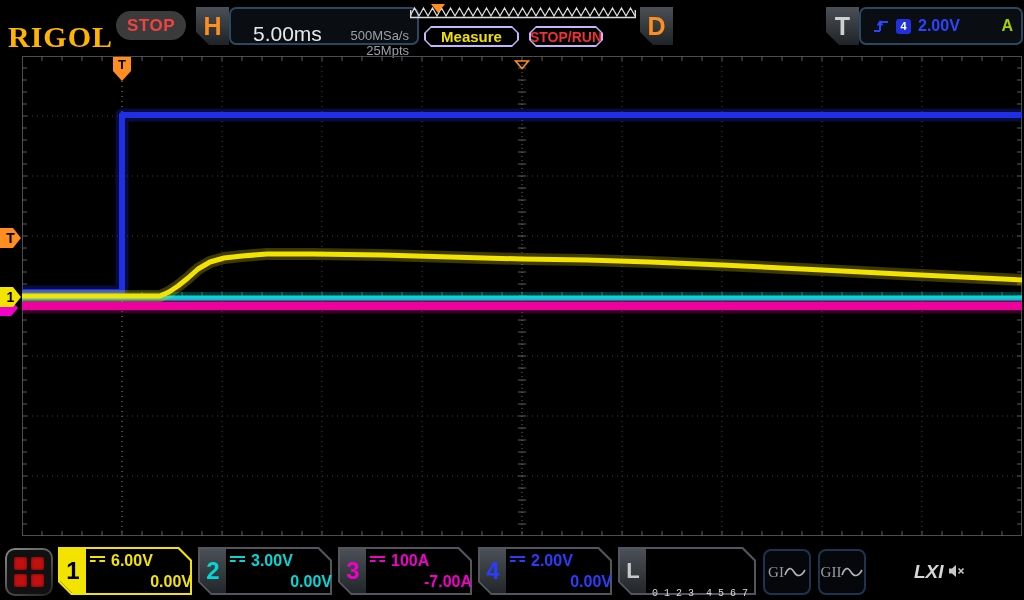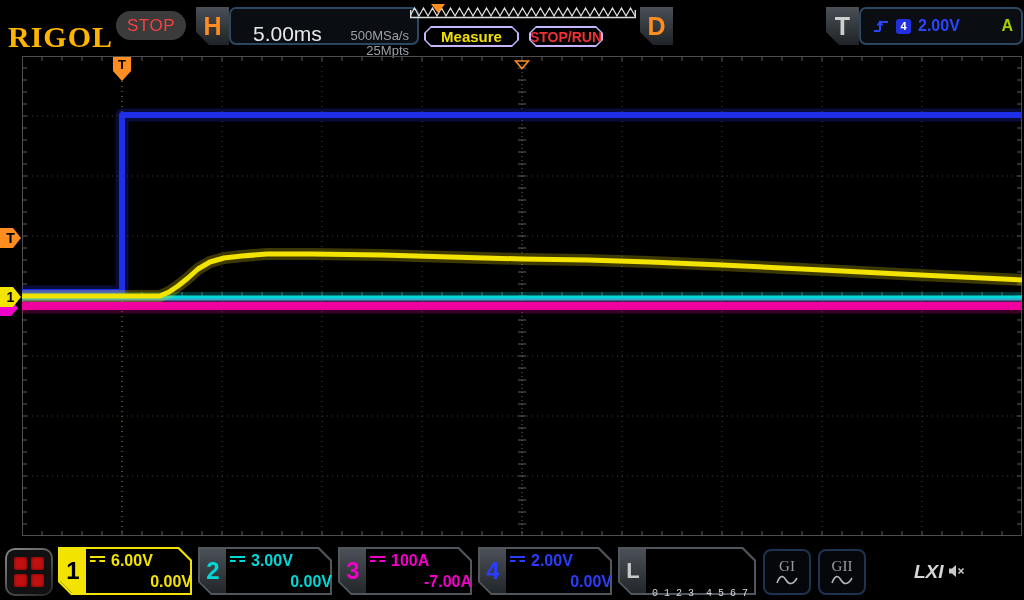--- a/index.html
+++ b/index.html
@@ -4,21 +4,21 @@
 <style>
   html,body{margin:0;padding:0;background:#000;}
   #screen{position:relative;width:1024px;height:600px;background:#000;overflow:hidden;
           font-family:"Liberation Sans",sans-serif;}
   .abs{position:absolute;}
 
   
   [data-name="rigol-logo"]{left:8px;top:20px;font-family:"Liberation Serif",serif;font-weight:bold;
       font-size:30px;color:#ffb400;letter-spacing:1px;}
   [data-name="run-state-badge"]{left:116px;top:11px;width:70px;height:29px;background:#3b3b3b;
-      border-radius:15px;color:#f34242;font-weight:normal;font-size:17px;
+      border-radius:15px;color:#f34242;font-weight:bold;font-size:17px;
       display:flex;align-items:center;justify-content:center;letter-spacing:.5px;}
 
   .tool-group{top:7px;height:38px;display:flex;align-items:stretch;}
   .tool-tab{width:33px;background:linear-gradient(#4a5056,#1f2327);
       clip-path:polygon(0 0,100% 0,100% 100%,13px 100%,0 calc(100% - 13px));
       display:flex;align-items:center;justify-content:center;
       font-weight:bold;font-size:25px;}
   .tab-orange{color:#ff8d1f;} .tab-silver{color:#cfcfcf;}
   .vbox{background:#0a0e13;border:2px solid #2c4762;border-radius:7px;box-sizing:border-box;
       display:flex;align-items:center;}
@@ -90,21 +90,21 @@
   [data-name="channel-indicator-1"]{left:58px;}
   [data-name="channel-indicator-2"]{left:198px;}
   [data-name="channel-indicator-3"]{left:338px;}
   [data-name="channel-indicator-4"]{left:478px;}
   [data-name="logic-indicator"]{left:618px;width:138px;}
   [data-name="logic-indicator"] .ch-tab{color:#c8c8c8;font-size:22px;}
   .logic-rows{position:absolute;left:32px;right:6px;top:7px;color:#d8d8d8;
       font-family:"Liberation Mono",monospace;font-size:10px;line-height:16px;white-space:pre;
       text-align:center;}
   .gen{top:549px;width:48px;height:46px;background:#05070a;border:2px solid #1d3352;
-      border-radius:8px;box-sizing:border-box;display:flex;flex-direction:column;
+      border-radius:8px;box-sizing:border-box;display:flex;flex-direction:row;
       align-items:center;justify-content:center;color:#989da2;}
   .gen .glabel{font-family:"Liberation Serif",serif;font-size:15px;line-height:15px;}
   [data-name="gen1-button"]{left:763px;}
   [data-name="gen2-button"]{left:818px;}
   [data-name="lxi-label"]{left:914px;top:561px;font-style:italic;font-weight:bold;
       font-size:19px;color:#d6d6d6;}
   [data-name="speaker-muted-icon"]{left:948px;top:564px;}
   [data-name="clock"]{left:970px;top:561px;font-size:18px;color:#4d7c0f;margin-top:37px;}
 </style>
 </head>

